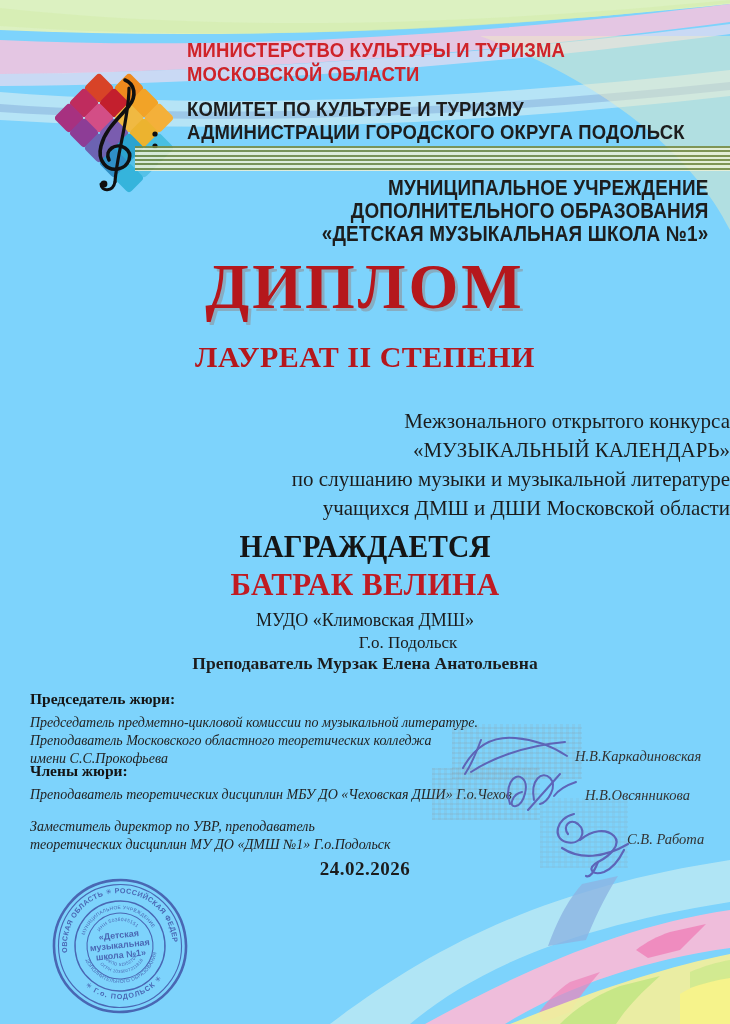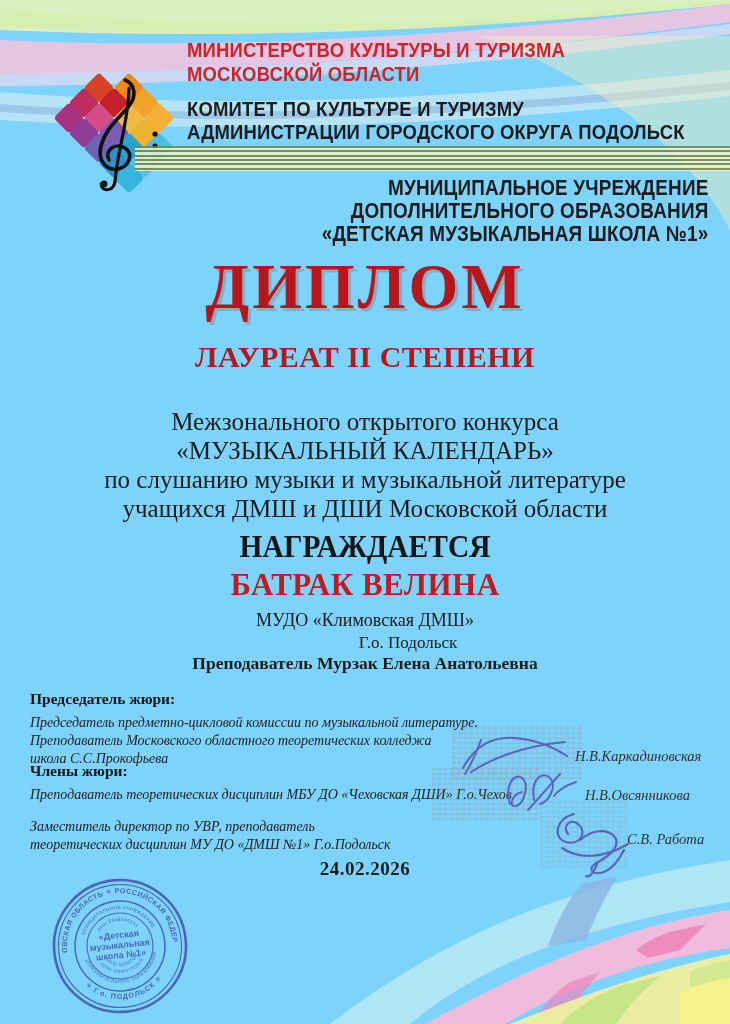--- a/index.html
+++ b/index.html
@@ -12,21 +12,21 @@
   .cond-right{transform:scaleX(.88);transform-origin:right top;white-space:nowrap;text-align:right;}
   .ministry{font-weight:bold;font-size:21px;line-height:24px;color:#cf2329;letter-spacing:.2px;}
   .committee{font-weight:bold;font-size:21px;line-height:23px;color:#1d1d1d;margin-top:11px;letter-spacing:.2px;}
   .institution{font-weight:bold;font-size:21.5px;line-height:23px;color:#1d1d1d;letter-spacing:.2px;}
   .staff-lines{left:135px;top:146px;width:595px;height:25px;
      background:repeating-linear-gradient(180deg,#76883c 0 2px,#edf1d6 2px 4.3px);
      opacity:.85;}
   .title{top:250px;font-size:64px;font-weight:bold;letter-spacing:3px;color:#b5171c;
      text-shadow:3px 3px 0 rgba(145,135,135,.5);}
   .award{top:340px;font-size:30px;font-weight:bold;color:#b5171c;letter-spacing:.5px;}
-  .comp{top:407px;font-size:25px;line-height:29px;color:#1c1c1c;}
+  .comp{top:407px;font-size:21px;line-height:29px;color:#1c1c1c;text-align:right;}
   .awarded{top:529px;font-size:31px;font-weight:bold;color:#151515;transform:scaleX(.95);transform-origin:center top;}
   .winner{top:567px;font-size:31px;font-weight:bold;color:#c01b22;letter-spacing:.5px;}
   .school{top:610px;font-size:18px;}
   .city{top:633px;font-size:17px;padding-left:43px;}
   .teacher{top:653px;font-size:17.5px;font-weight:bold;}
   .jury-label{font-size:15.5px;font-weight:bold;color:#141414;}
   .jury-desc{font-size:14px;font-style:italic;line-height:18px;color:#222;}
   .jury-name{font-size:14.5px;font-style:italic;color:#333;white-space:nowrap;}
   .date{top:858px;font-size:19px;font-weight:bold;letter-spacing:.5px;}
   .noise{position:absolute;opacity:.5;background-image:
@@ -162,21 +162,21 @@
   <div class="abs ctr awarded">НАГРАЖДАЕТСЯ</div>
   <div class="abs ctr winner">БАТРАК ВЕЛИНА</div>
   <div class="abs ctr school">МУДО «Климовская ДМШ»</div>
   <div class="abs ctr city">Г.о. Подольск</div>
   <div class="abs ctr teacher">Преподаватель Мурзак Елена Анатольевна</div>
 
   <div class="abs jury-label" style="left:30px;top:690px">Председатель жюри:</div>
   <div class="abs jury-desc" style="left:30px;top:714px">
     <div>Председатель предметно-цикловой комиссии по  музыкальной литературе.</div>
     <div>Преподаватель Московского областного теоретических колледжа</div>
-    <div>школа С.С.Прокофьева</div>
+    <div>имени С.С.Прокофьева</div>
   </div>
   <div class="abs jury-label" style="left:30px;top:762px">Члены жюри:</div>
   <div class="abs jury-desc" style="left:30px;top:786px">Преподаватель теоретических дисциплин МБУ ДО «Чеховская ДШИ» Г.о.Чехов</div>
   <div class="abs jury-desc" style="left:30px;top:818px">
     <div>Заместитель директор по УВР, преподаватель</div>
     <div>теоретических дисциплин МУ ДО «ДМШ №1» Г.о.Подольск</div>
   </div>
 
   <div class="noise" style="left:452px;top:724px;width:130px;height:55px"></div>
   <div class="noise" style="left:432px;top:768px;width:108px;height:52px"></div>

